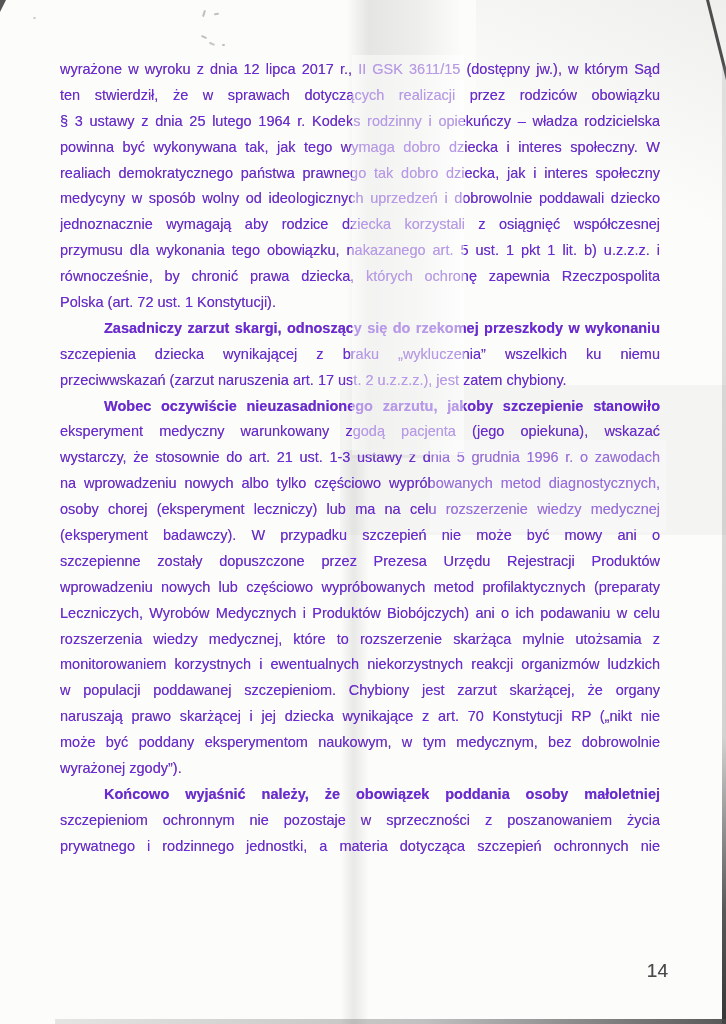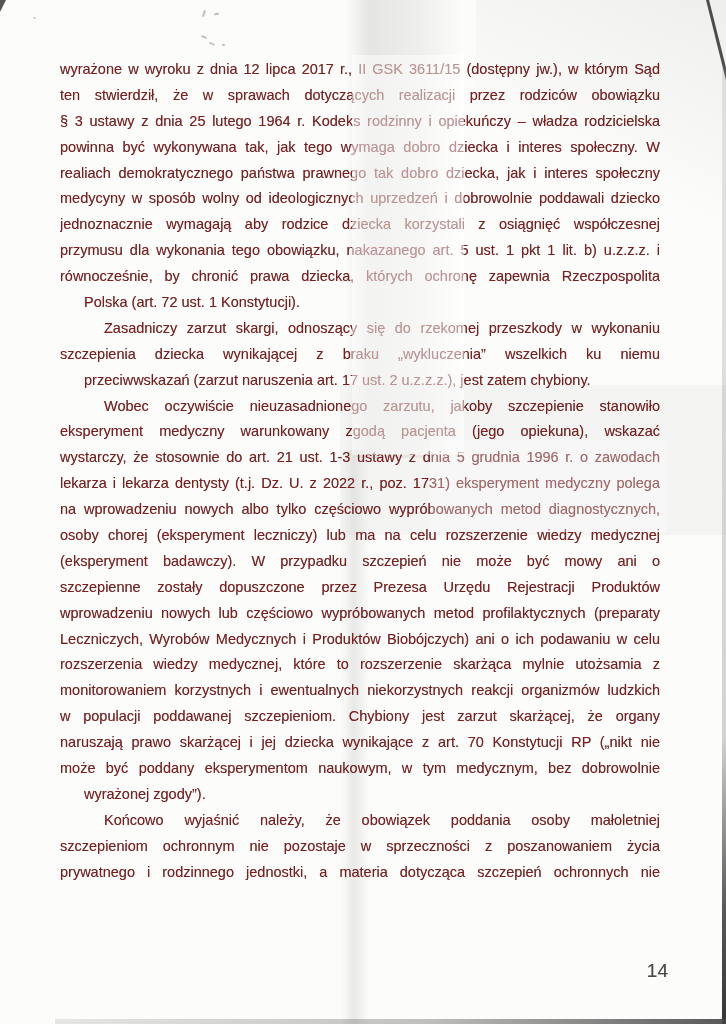--- a/index.html
+++ b/index.html
@@ -66,29 +66,29 @@
   .pencil{background:#bfbfbf;border-radius:1px;z-index:4;}
   .pencil-1{left:203px;top:10px;width:2px;height:7px;transform:rotate(18deg);}
   .pencil-2{left:214px;top:13px;width:5px;height:2px;transform:rotate(-8deg);}
   .pencil-3{left:201px;top:36px;width:6px;height:2px;transform:rotate(24deg);box-shadow:10px 3px 0 0 #c6c6c6;}
   .pencil-4{left:222px;top:44px;width:3px;height:2px;}
   .pencil-5{left:33px;top:17px;width:3px;height:2px;background:#d2d2d2;}
 
   
   .text-block{
     position:absolute;left:60px;top:57px;width:600px;z-index:2;
-    font-size:14.5px;color:#7f1d1d;
+    font-size:14.5px;color:#6d28d9;
     text-shadow:0 0 0.6px rgba(56,56,56,0.55);
   }
   .line{
     height:25.9px;line-height:25.9px;overflow:hidden;
     text-align:justify;text-align-last:justify;
   }
-  .line.noexpand{text-align-last:left;margin-left:24px;}
-  .line.indent{text-indent:44px;}
+  .line.noexpand{text-align-last:left;}
+  .line.indent{text-indent:44px;font-weight:bold;}
 
   .page-number{
     position:absolute;top:960px;right:58px;z-index:2;
     font-size:19px;color:#4a4a4a;
     text-shadow:0 0 0.6px rgba(74,74,74,0.5);
   }
 </style>
 </head>
 <body>
 
@@ -109,21 +109,20 @@
       <div class="line">jednoznacznie wymagają aby rodzice dziecka korzystali z osiągnięć współczesnej</div>
       <div class="line">przymusu dla wykonania tego obowiązku, nakazanego art. 5 ust. 1 pkt 1 lit. b) u.z.z.z. i</div>
       <div class="line">równocześnie, by chronić prawa dziecka, których ochronę zapewnia Rzeczpospolita</div>
       <div class="line noexpand">Polska (art. 72 ust. 1 Konstytucji).</div>
       <div class="line indent">Zasadniczy zarzut skargi, odnoszący się do rzekomej przeszkody w wykonaniu</div>
       <div class="line">szczepienia dziecka wynikającej z braku „wykluczenia” wszelkich ku niemu</div>
       <div class="line noexpand">przeciwwskazań (zarzut naruszenia art. 17 ust. 2 u.z.z.z.), jest zatem chybiony.</div>
       <div class="line indent">Wobec oczywiście nieuzasadnionego zarzutu, jakoby szczepienie stanowiło</div>
       <div class="line">eksperyment medyczny warunkowany zgodą pacjenta (jego opiekuna), wskazać</div>
       <div class="line">wystarczy, że stosownie do art. 21 ust. 1-3 ustawy z dnia 5 grudnia 1996 r. o zawodach</div>
-      <div class="line">lekarza i lekarza dentysty (t.j. Dz. U. z 2022 r., poz. 1731) eksperyment medyczny polega</div>
       <div class="line">na wprowadzeniu nowych albo tylko częściowo wypróbowanych metod diagnostycznych,</div>
       <div class="line">osoby chorej (eksperyment leczniczy) lub ma na celu rozszerzenie wiedzy medycznej</div>
       <div class="line">(eksperyment badawczy). W przypadku szczepień nie może być mowy ani o</div>
       <div class="line">szczepienne zostały dopuszczone przez Prezesa Urzędu Rejestracji Produktów</div>
       <div class="line">wprowadzeniu nowych lub częściowo wypróbowanych metod profilaktycznych (preparaty</div>
       <div class="line">Leczniczych, Wyrobów Medycznych i Produktów Biobójczych) ani o ich podawaniu w celu</div>
       <div class="line">rozszerzenia wiedzy medycznej, które to rozszerzenie skarżąca mylnie utożsamia z</div>
       <div class="line">monitorowaniem korzystnych i ewentualnych niekorzystnych reakcji organizmów ludzkich</div>
       <div class="line">w populacji poddawanej szczepieniom. Chybiony jest zarzut skarżącej, że organy</div>
       <div class="line">naruszają prawo skarżącej i jej dziecka wynikające z art. 70 Konstytucji RP („nikt nie</div>

